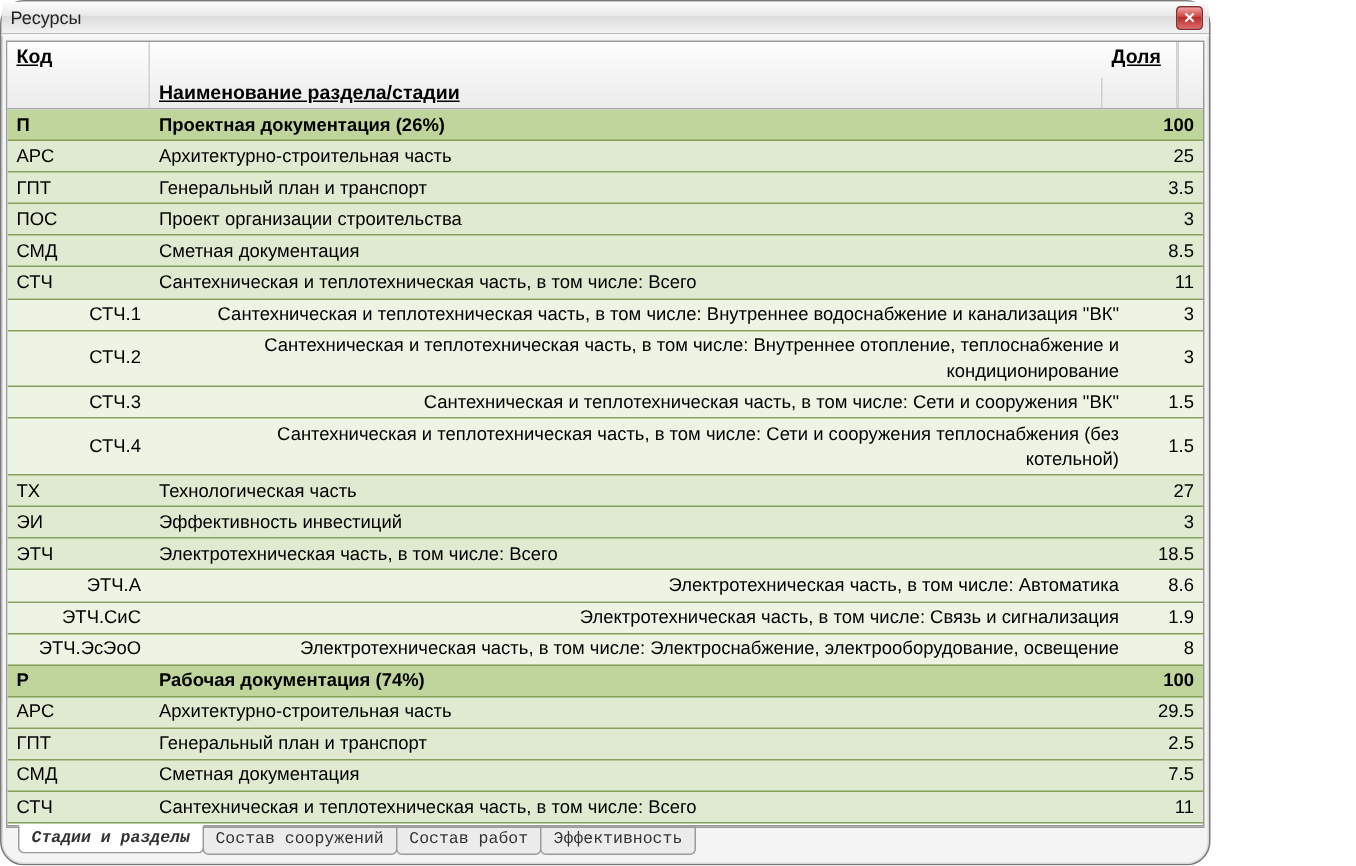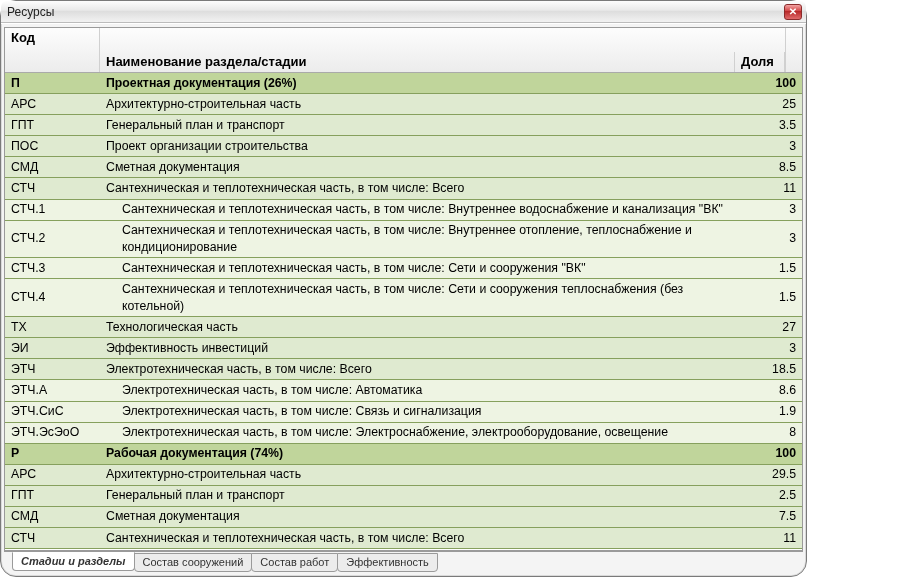--- a/index.html
+++ b/index.html
@@ -48,50 +48,52 @@
     background: linear-gradient(#fdfdfd,#ececec);
     border-bottom: 1px solid #aaa;
     font-weight: bold;
     font-size: 13px;
     color: #000;
     flex: 0 0 auto;
   }
   .grid-header .col {
     padding: 2px 22px 3px 6px;
     border-right: 1px solid #d0d0d0;
+    text-decoration: underline;
   }
   .col-code { width: 95px; flex: 0 0 95px; }
   .col-name { flex: 1 1 auto; margin-top: 24px; }
-  .col-share { width: 50px; flex: 0 0 50px; text-align: right; margin-top: 24px; }
+  .col-share { width: 50px; flex: 0 0 50px; text-align: right; }
   .scroll-spacer { width: 17px; flex: 0 0 17px; border-left: 1px solid #d0d0d0; }
   .grid-body { flex: 1; overflow-y: scroll; overflow-x: hidden; }
   .grid-body::-webkit-scrollbar { width: 17px; }
   .grid-body::-webkit-scrollbar-track { background: #f1f1f1; border-left:1px solid #d0d0d0; }
   .grid-body::-webkit-scrollbar-thumb { background: #c6c6c6; border:1px solid #9b9b9b; border-radius:2px; }
   table { width: 100%; border-collapse: collapse; table-layout: fixed; }
   td {
     padding: 1.5px 6px 2px 6px;
     border-bottom: 1px solid #86a05d;
     vertical-align: middle;
     font-size: 12.3px;
     color: #000;
     line-height: 1.35;
   }
   tr.section td { font-weight: bold; background: #c0d59b; }
   tr.lvl0 td { background: #dfead0; }
-  tr.lvl1 td { background: #eef4e3; }
+  tr.lvl1 td { background: #eef4e3; text-align: right; }
   tr.lvl1 td.name { padding-left: 22px; }
   td.code { width: 95px; }
   td.share { width: 50px; text-align: right; }
   .tabstrip {
     height: 22px;
-    display: flex; align-items: center;
+    display: flex; align-items: flex-start;
     padding: 0 0 0 8px;
     margin: 0 3px 3px 3px;
     position: relative;
+    font-family: Liberation Mono, monospace;
   }
   .tabstrip::before {
     content:""; position:absolute; left:0; right:0; top:0; height:1px; background:#9a9a9a;
   }
   .tab {
     margin-top:-1px;
     padding: 2px 8px 3px 8px;
     border: 1px solid #9a9a9a;
     border-top: 1px solid #fff;
     border-radius: 0 0 4px 4px;

